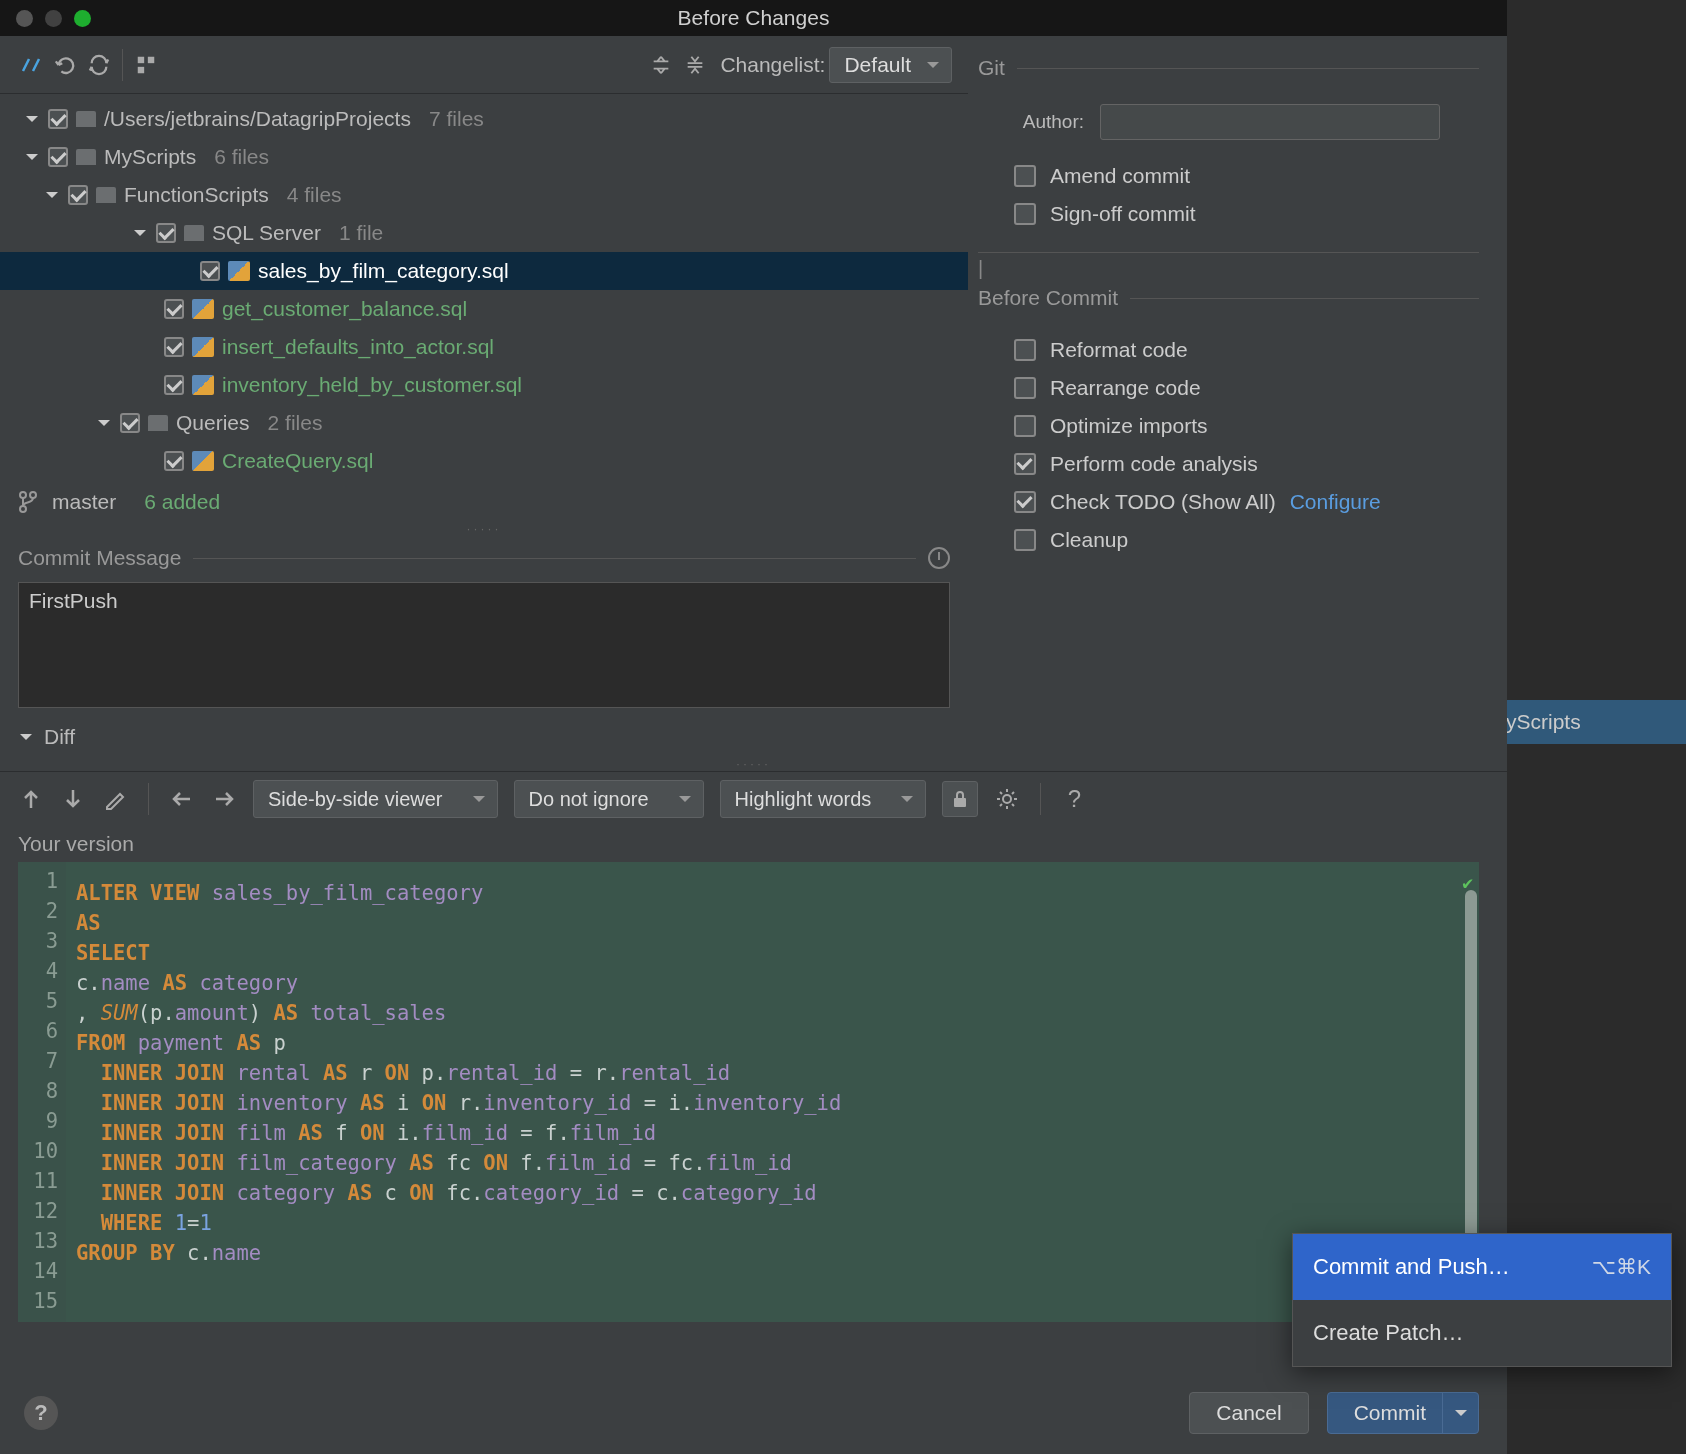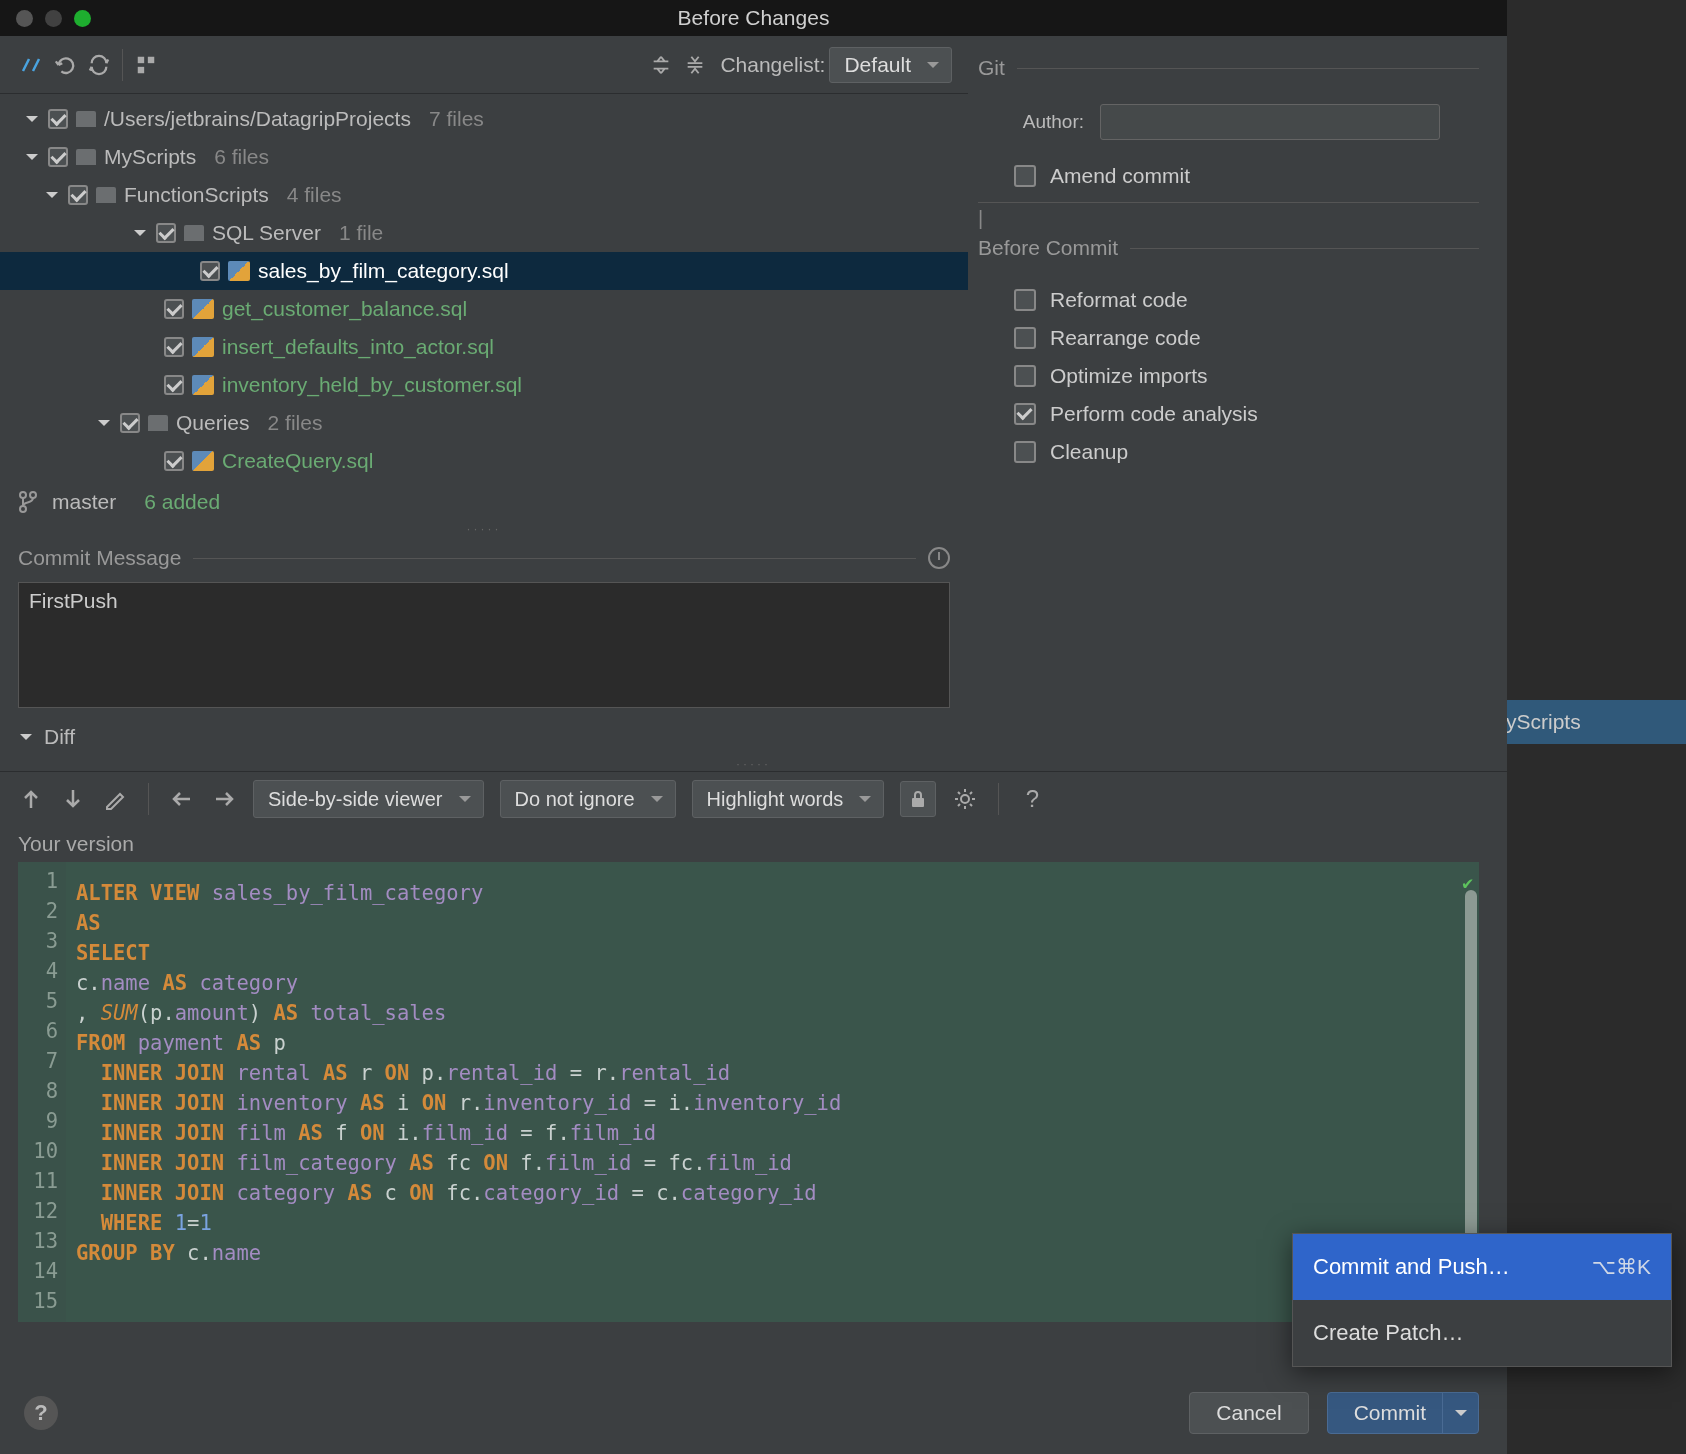--- a/index.html
+++ b/index.html
@@ -120,21 +120,21 @@
 .diff-header {
   display: flex; align-items: center; gap: 10px; padding: 12px 18px 8px; font-size: 21px;
 }
 .diff-header .arrow { cursor: pointer; }
 .diff-toolbar {
   display: flex; align-items: center; gap: 16px; padding: 8px 18px; border-top: 1px solid #2b2d2f;
 }
 .diff-toolbar .nav-ico { width: 26px; height: 26px; display:flex; align-items:center; justify-content:center; color:#aaa;}
 .pill {
   background: #4c5052; border: 1px solid #5e6163; color: #ddd;
-  height: 38px; padding: 0 40px 0 14px; border-radius: 3px;
+  height: 38px; padding: 0 54px 0 14px; border-radius: 3px;
   display: inline-flex; align-items: center; position: relative; font-size: 20px;
 }
 .pill::after {
   content:''; position:absolute; right:12px; top:50%;
   border:6px solid transparent; border-top-color:#999; transform:translateY(-25%);
 }
 .sq-btn { width: 36px; height: 36px; background: #4c5052; border: 1px solid #5e6163; border-radius: 3px;
   display:flex; align-items:center; justify-content:center; color:#aaa;}
 .version-label { padding: 6px 18px; font-size: 21px; color: #aaa; }
 .editor {
@@ -339,20 +339,24 @@
         <div class="line"></div>
       </div>
       <div class="form-row">
         <span class="rlabel">Author:</span>
         <input class="txt-input" value="" style="">
       </div>
       <div class="chk-row" style="padding-left:36px">
         <span class="chk"></span>
         <span>Amend commit</span>
       </div>
+      <div class="chk-row" style="padding-left:36px; margin-bottom:26px">
+        <span class="chk"></span>
+        <span>Sign-off commit</span>
+      </div>
       <div style="height:1px;background:#555;margin:10px 0 4px 0"></div>
       <div style="color:#888;font-size:20px;margin:4px 0 2px 0">|</div>
       <div class="group-label" style="margin-top:6px">
         <span>Before Commit</span>
         <div class="line"></div>
       </div>
       <div style="height:14px"></div>
       <div class="chk-row" style="padding-left:36px">
         <span class="chk"></span>
         <span>Reformat code</span>
@@ -361,20 +365,25 @@
         <span class="chk"></span>
         <span>Rearrange code</span>
       </div>
       <div class="chk-row" style="padding-left:36px">
         <span class="chk"></span>
         <span>Optimize imports</span>
       </div>
       <div class="chk-row" style="padding-left:36px">
         <span class="chk checked"></span>
         <span>Perform code analysis</span>
+      </div>
+      <div class="chk-row" style="padding-left:36px">
+        <span class="chk checked"></span>
+        <span>Check TODO (Show All)</span>
+        <span class="link">Configure</span>
       </div>
       <div class="chk-row" style="padding-left:36px">
         <span class="chk"></span>
         <span>Cleanup</span>
       </div>
     </div>
   </div>
 
   <div class="diff-header">
     <span class="arrow"></span>

